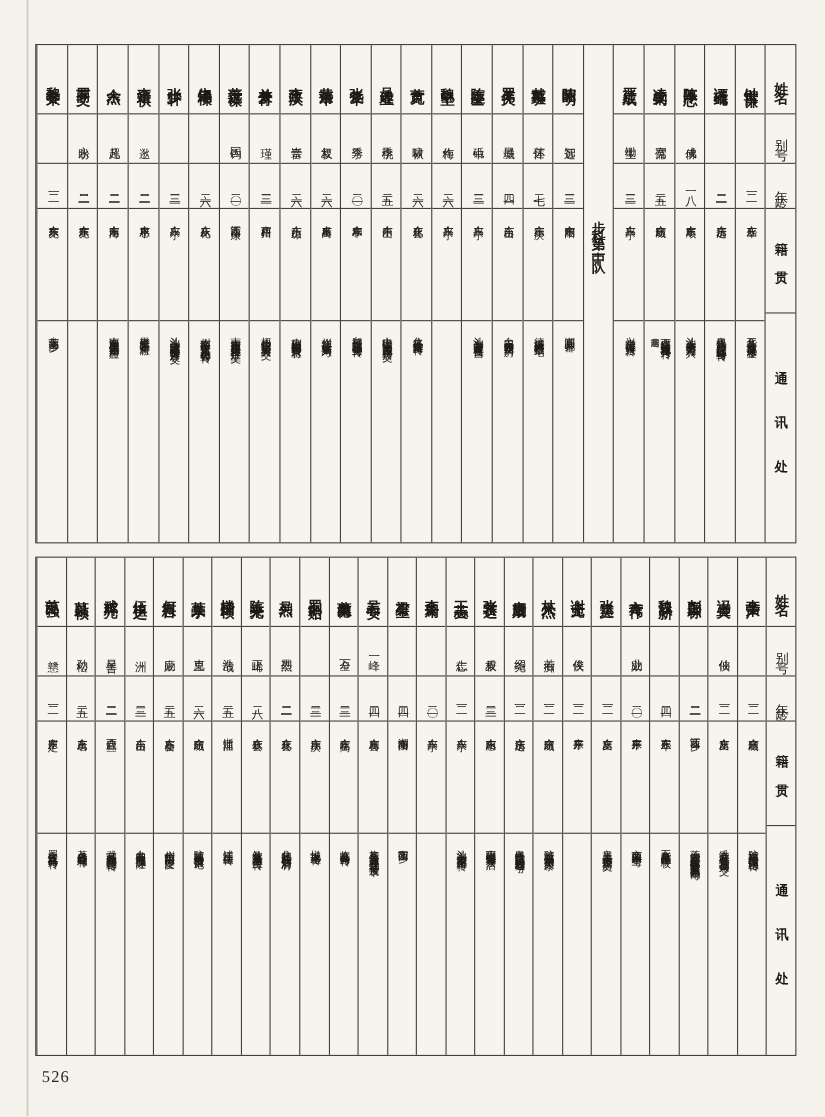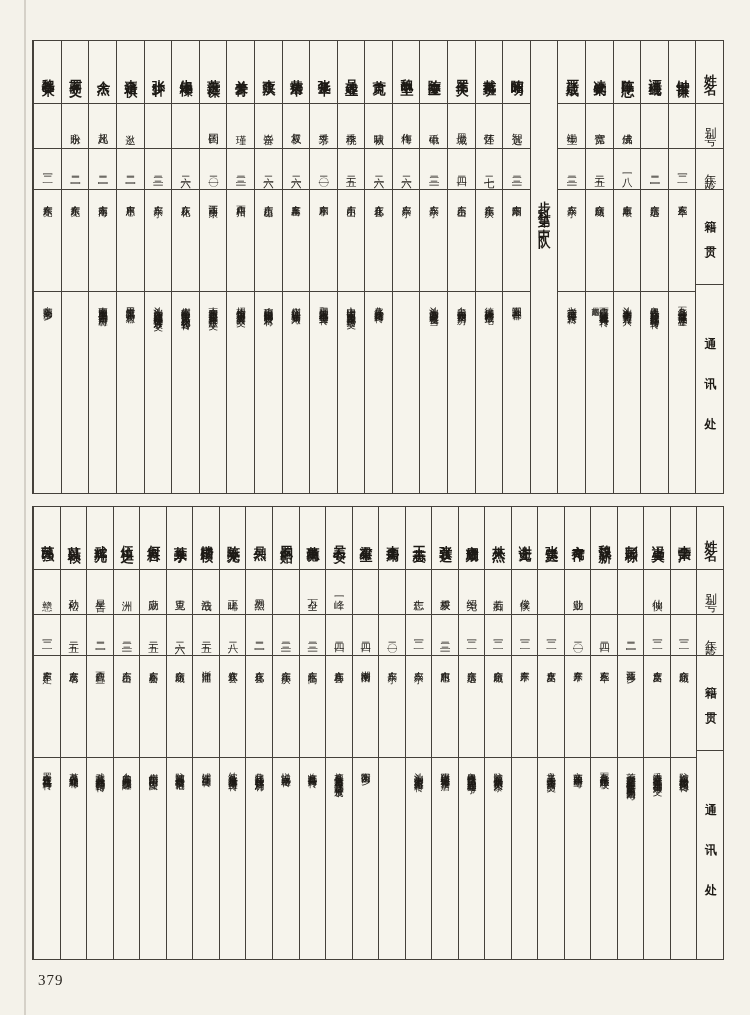--- a/index.html
+++ b/index.html
@@ -928,14 +928,14 @@
         </div>
         <div class="cell cell-origin">
           <span class="vtext">广东罗定</span>
         </div>
         <div class="cell cell-address">
           <span class="vtext">罗定生江墟益昌号转</span>
         </div>
       </div>
     </div>
 
-  <div class="page-number">379</div>
+  <div class="page-number">526</div>
 </div>
 
 </body></html>

